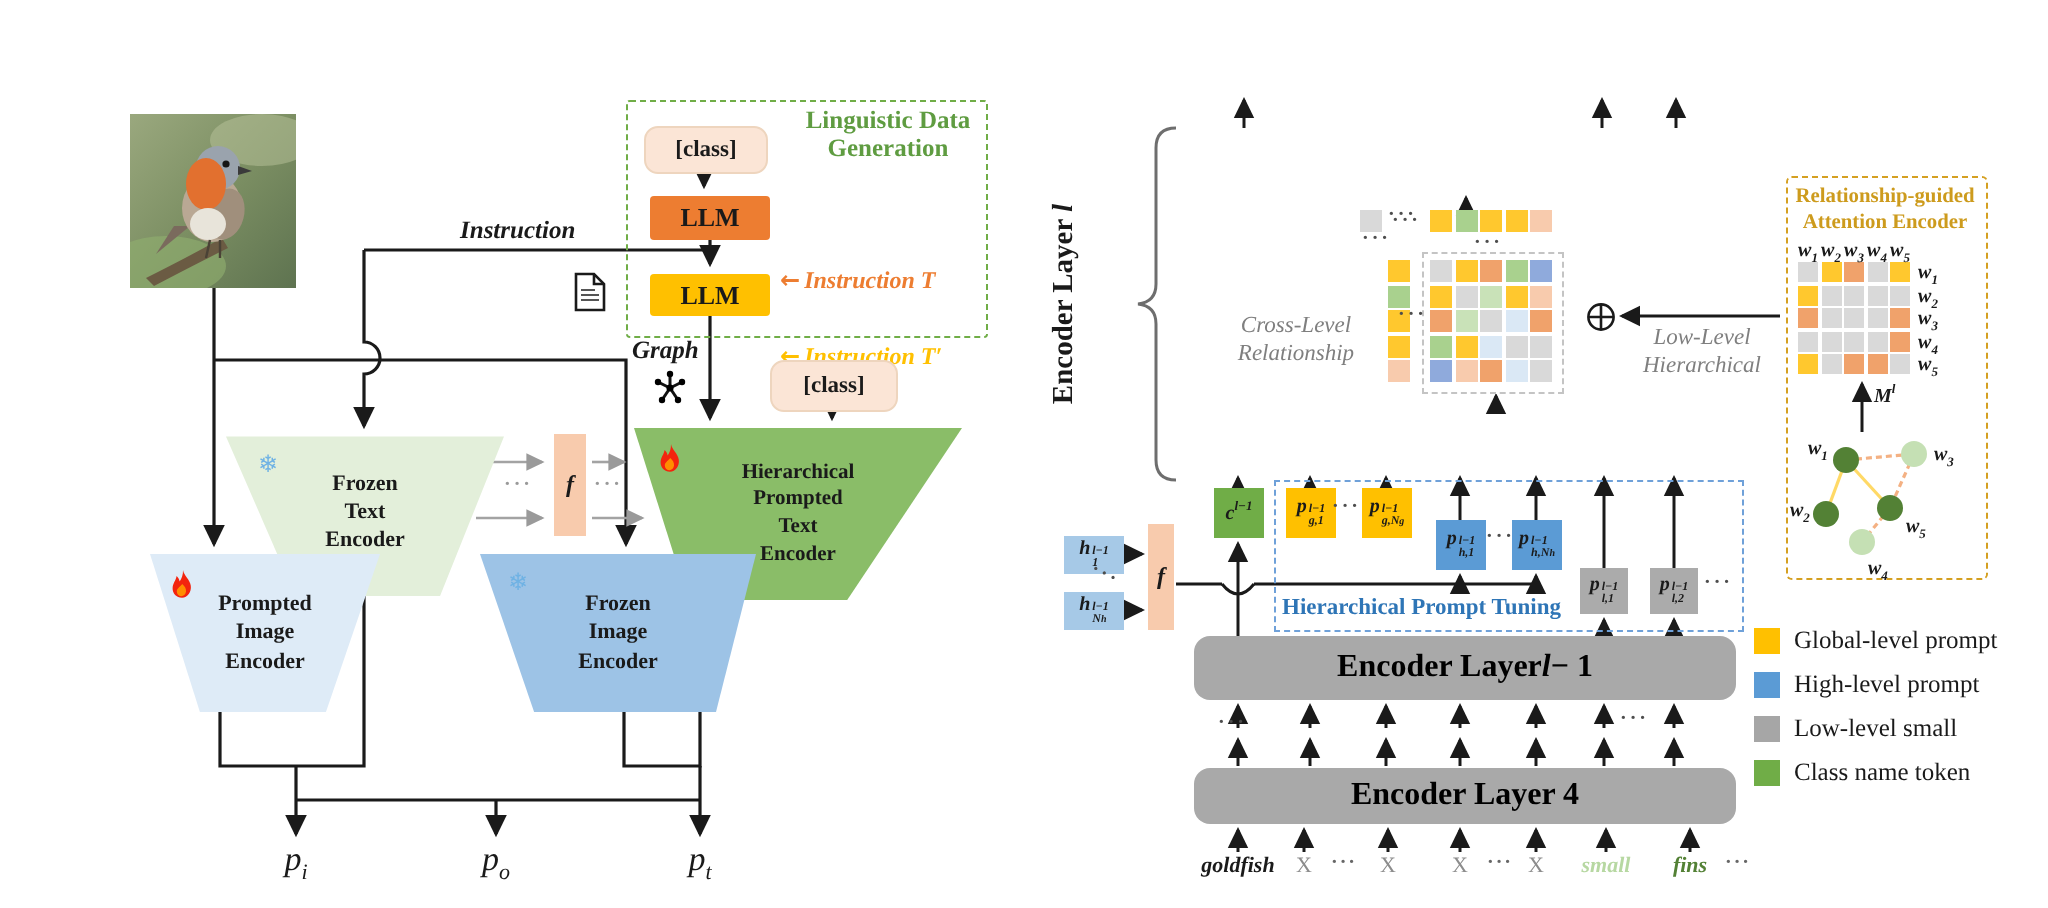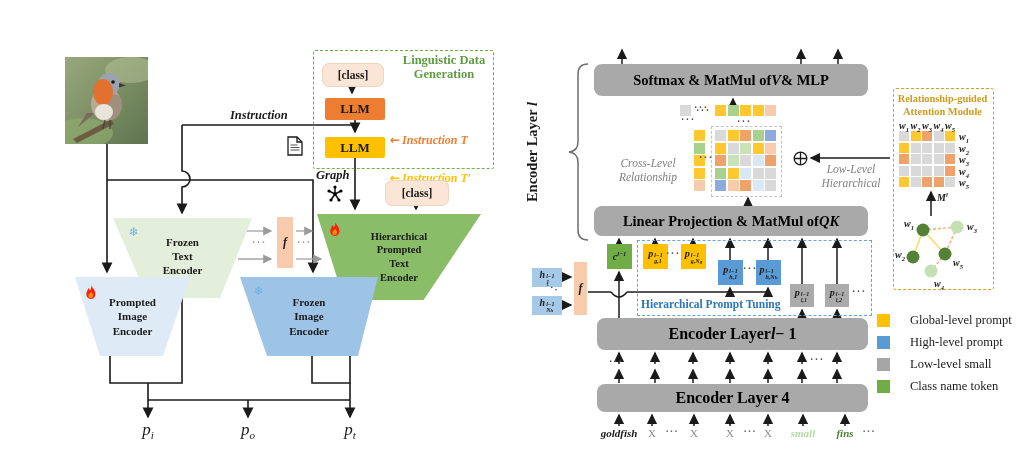--- a/index.html
+++ b/index.html
@@ -42,21 +42,21 @@
   .sb2{font-size:5px;}
   .tok{position:absolute;transform:translateX(-50%);font-size:11px;white-space:nowrap;}
   .tok-class-name{font-weight:bold;font-style:italic;}
   .tok-context{color:#8c8c8c;}
   .tok-dots{color:#666;font-size:10px;letter-spacing:1px;font-weight:bold;}
   .tok-low-attr{color:#B7D8A2;font-style:italic;font-weight:bold;}
   .tok-high-attr{color:#538135;font-style:italic;font-weight:bold;}
   .dots{position:absolute;color:#4d4d4d;font-size:10px;letter-spacing:1.5px;font-weight:bold;line-height:1;white-space:nowrap;}
   .dots-g{color:#999;}
   .dots-rot{transform:rotate(28deg);}
-  .legend-row{position:absolute;display:flex;align-items:center;gap:20px;font-size:12.5px;white-space:nowrap;}
+  .legend-row{position:absolute;display:flex;align-items:center;gap:7px;font-size:12.5px;white-space:nowrap;}
   .legend-sw{width:13px;height:13px;display:inline-block;}
   .pout{position:absolute;transform:translateX(-50%);font-size:17px;font-style:italic;}
   .pout sub{font-size:11px;}
   .whead{position:absolute;font-size:6.3px;font-style:italic;font-weight:bold;text-align:center;white-space:nowrap;}
   .nodelab{position:absolute;font-size:8.5px;font-style:italic;font-weight:bold;white-space:nowrap;}
   .gnode{position:absolute;border-radius:50%;width:13px;height:13px;transform:translate(-50%,-50%);}
 </style>
 </head>
 <body>
 
@@ -238,57 +238,48 @@
     <div class="ttext">Frozen
 Image
 Encoder</div>
   </div>
   <div class="fbar" style="left:277px;top:217px;width:16px;height:51px">
       <i>f</i>
     </div>
 
   <div class="rot" style="left:448px;top:143px;width:170px;height:18px"><span>Encoder Layer </span><i>l</i></div>
 
-  <div class="gbox mm" style="left:594px;top:64px;width:274px;height:32px">
-      <span>Softmax &amp; MatMul of </span>
-      <i>V</i>
-      <span> &amp; MLP</span>
-    </div>
 
   <div class="mcontainer" style="left:711px;top:126px;width:69px;height:69px"></div>
   <div class="levtext" style="left:600px;top:156px;width:96px">Cross-Level
 Relationship</div>
   <svg class="abs" style="left:793px;top:151px" width="15" height="15" viewBox="0 0 15 15">
     <circle cx="7.5" cy="7.5" r="6.3" fill="#fff" stroke="#1a1a1a" stroke-width="1.3"></circle>
     <path d="M7.5,1.2 V13.8 M1.2,7.5 H13.8" stroke="#1a1a1a" stroke-width="1.3"></path>
   </svg>
   <div class="levtext" style="left:814px;top:162px;width:74px">Low-Level
 Hierarchical</div>
 
-  <div class="gbox mm" style="left:594px;top:206px;width:274px;height:30px">
-      <span>Linear Projection &amp; MatMul of </span>
-      <i>QK</i>
-    </div>
 
   <div class="hptbox" style="left:637px;top:240px;width:233px;height:74px"></div>
   <div class="hptlabel" style="left:641px;top:298px">Hierarchical Prompt Tuning</div>
   <div class="fbar" style="left:574px;top:262px;width:13px;height:53px">
       <i>f</i>
     </div>
 
   <div class="gbox enc" style="left:597px;top:318px;width:271px;height:32px">
       <span>Encoder Layer </span>
       <i>l</i>
       <span> − 1</span>
     </div>
   <div class="gbox enc" style="left:597px;top:384px;width:271px;height:28px">Encoder Layer 4</div>
 
   <div class="relmod" style="left:893px;top:88px;width:99px;height:200px"></div>
   <div class="modtitle" style="left:891px;top:93px;width:103px">Relationship-guided
-Attention Module</div>
+Attention Encoder</div>
 
 <div class="cell" style="background: rgb(217, 217, 217); position: absolute; left: 680px; top: 105px; width: 11px; height: 11px;"></div>
     <span class="dots" style="position: absolute; left: 696px; top: 106px;">···</span>
     <div class="cell" style="background: rgb(255, 200, 46); position: absolute; left: 715px; top: 105px; width: 11px; height: 11px;"></div>
     <div class="cell" style="background: rgb(169, 209, 142); position: absolute; left: 727.5px; top: 105px; width: 11px; height: 11px;"></div>
     <div class="cell" style="background: rgb(255, 200, 46); position: absolute; left: 740px; top: 105px; width: 11px; height: 11px;"></div>
     <div class="cell" style="background: rgb(255, 200, 46); position: absolute; left: 752.5px; top: 105px; width: 11px; height: 11px;"></div>
     <div class="cell" style="background: rgb(248, 203, 173); position: absolute; left: 765px; top: 105px; width: 11px; height: 11px;"></div>
     <div class="cell" style="background: rgb(255, 200, 46); position: absolute; left: 694px; top: 130px; width: 11px; height: 11px;"></div>
     <div class="cell" style="background: rgb(169, 209, 142); position: absolute; left: 694px; top: 142.5px; width: 11px; height: 11px;"></div>

